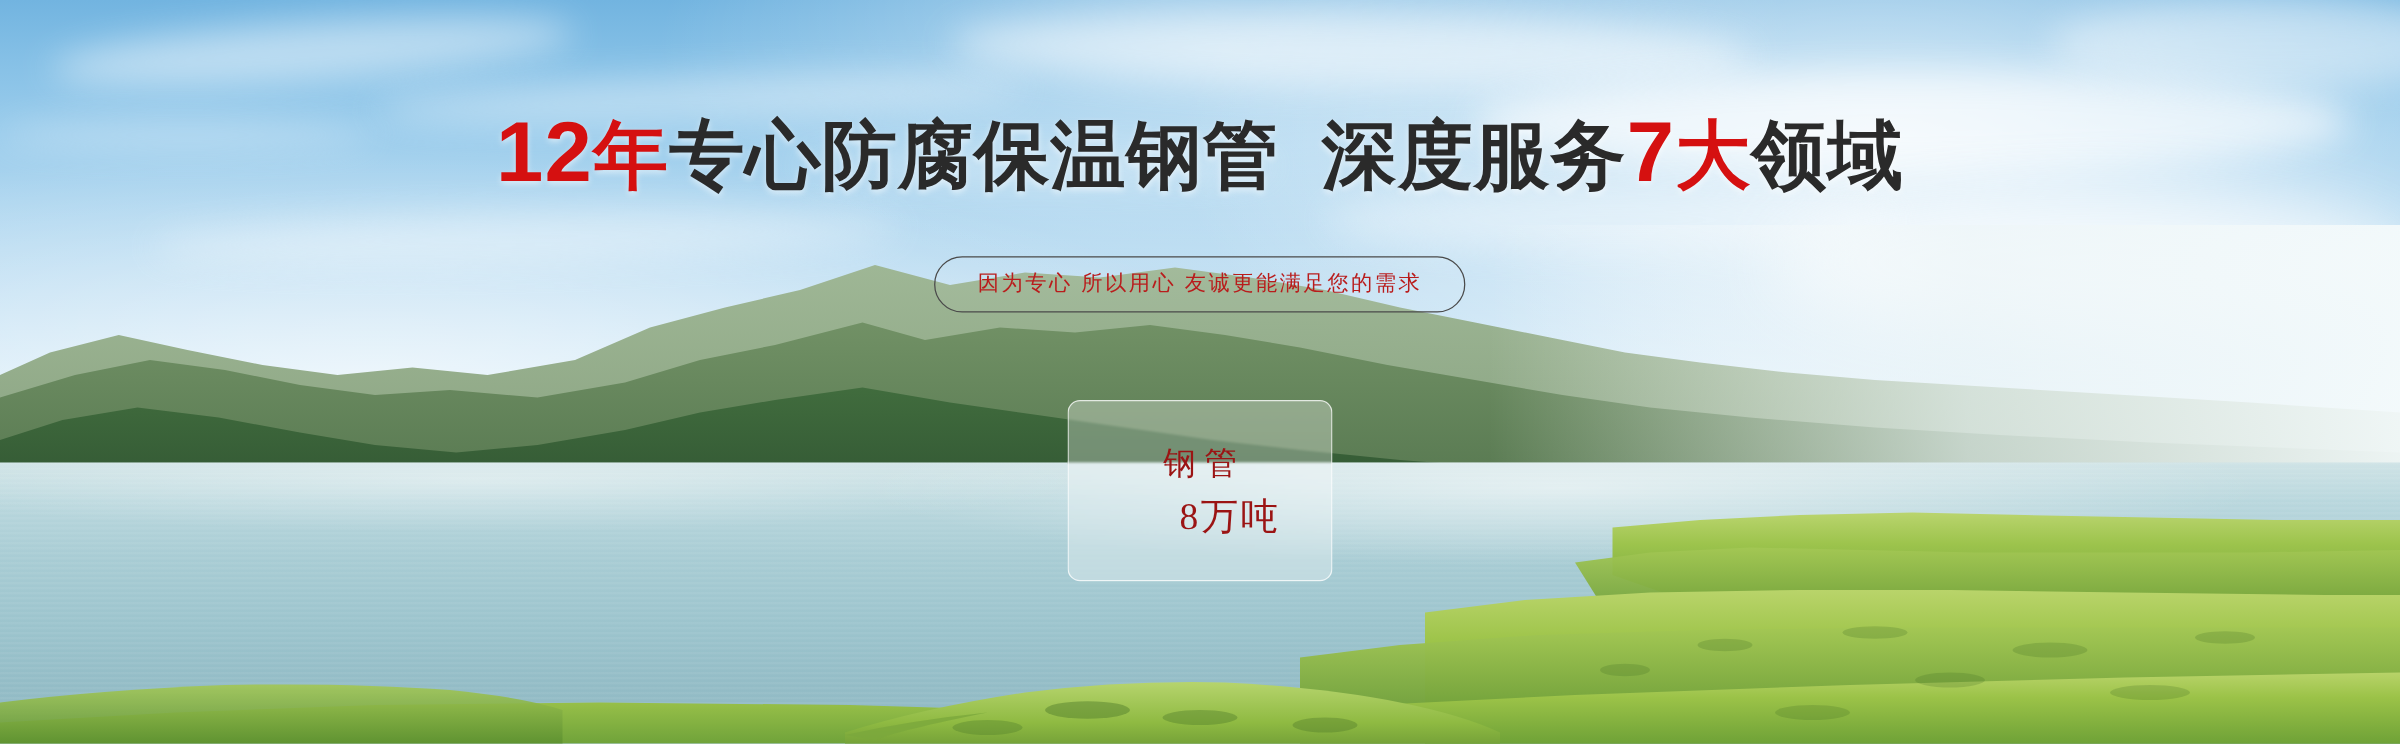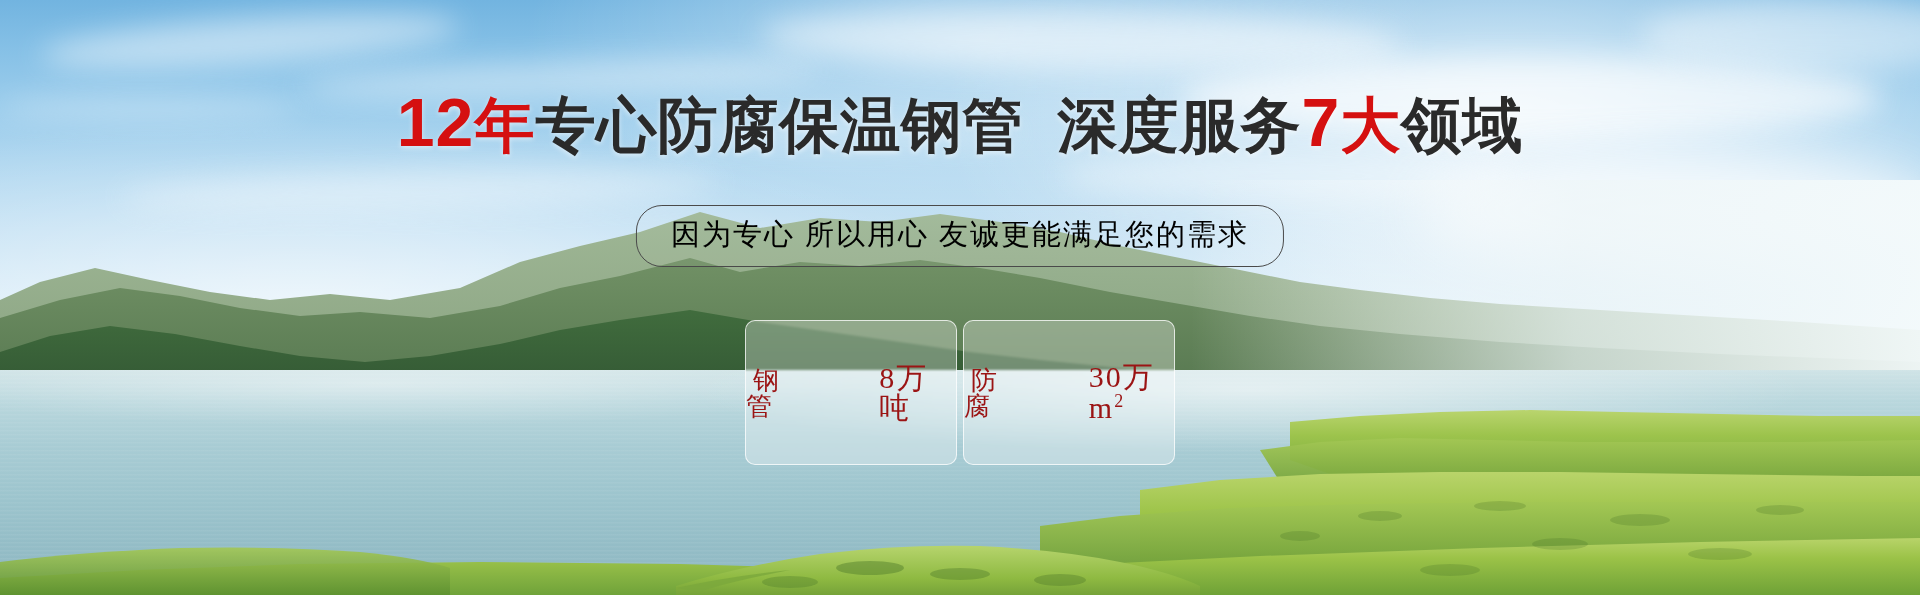--- a/index.html
+++ b/index.html
@@ -92,42 +92,42 @@
   .headline .num{ font-size:68px; }
   .headline .gap{ display:inline-block; width:34px; }
 
   
   .subtitle-pill{
     position:absolute; top:205px; left:50%;
     transform:translateX(-50%);
     padding:9px 34px 11px;
     border:1.5px solid #4a4a4a;
     border-radius:26px;
-    font-size:29px;
+    font-size:17px;
     letter-spacing:2px;
-    color:#000000;
+    color:#b91c1c;
     white-space:nowrap;
     background:rgba(255,255,255,.06);
   }
 
   
   .stats{
     position:absolute; top:320px; left:50%;
     transform:translateX(-50%);
     display:flex;
     gap:6px;
   }
   .stat-card{
     width:212px; height:145px;
     border:1px solid rgba(255,255,255,.75);
     border-radius:10px;
     background:rgba(255,255,255,.30);
     backdrop-filter:blur(1px);
     display:flex;
-    flex-direction:row;
+    flex-direction:column;
     align-items:center;
     justify-content:center;
     gap:16px;
   }
   .stat-label{
     font-size:26px;
     color:#9b1414;
     letter-spacing:7px;
     text-indent:7px;
     line-height:1;
@@ -282,23 +282,17 @@
 
   <div class="stats">
 
     <div class="stat-card">
       <div class="stat-label">钢管</div>
       <div class="stat-value">
         <span>8万吨</span>
       </div>
     </div>
 
-    <div class="stat-card">
-      <div class="stat-label">防腐</div>
-      <div class="stat-value">
-        <span>30万m</span><sup>2</sup>
-      </div>
-    </div>
 
 
   </div>
 
 </div>
 
 </body></html>

